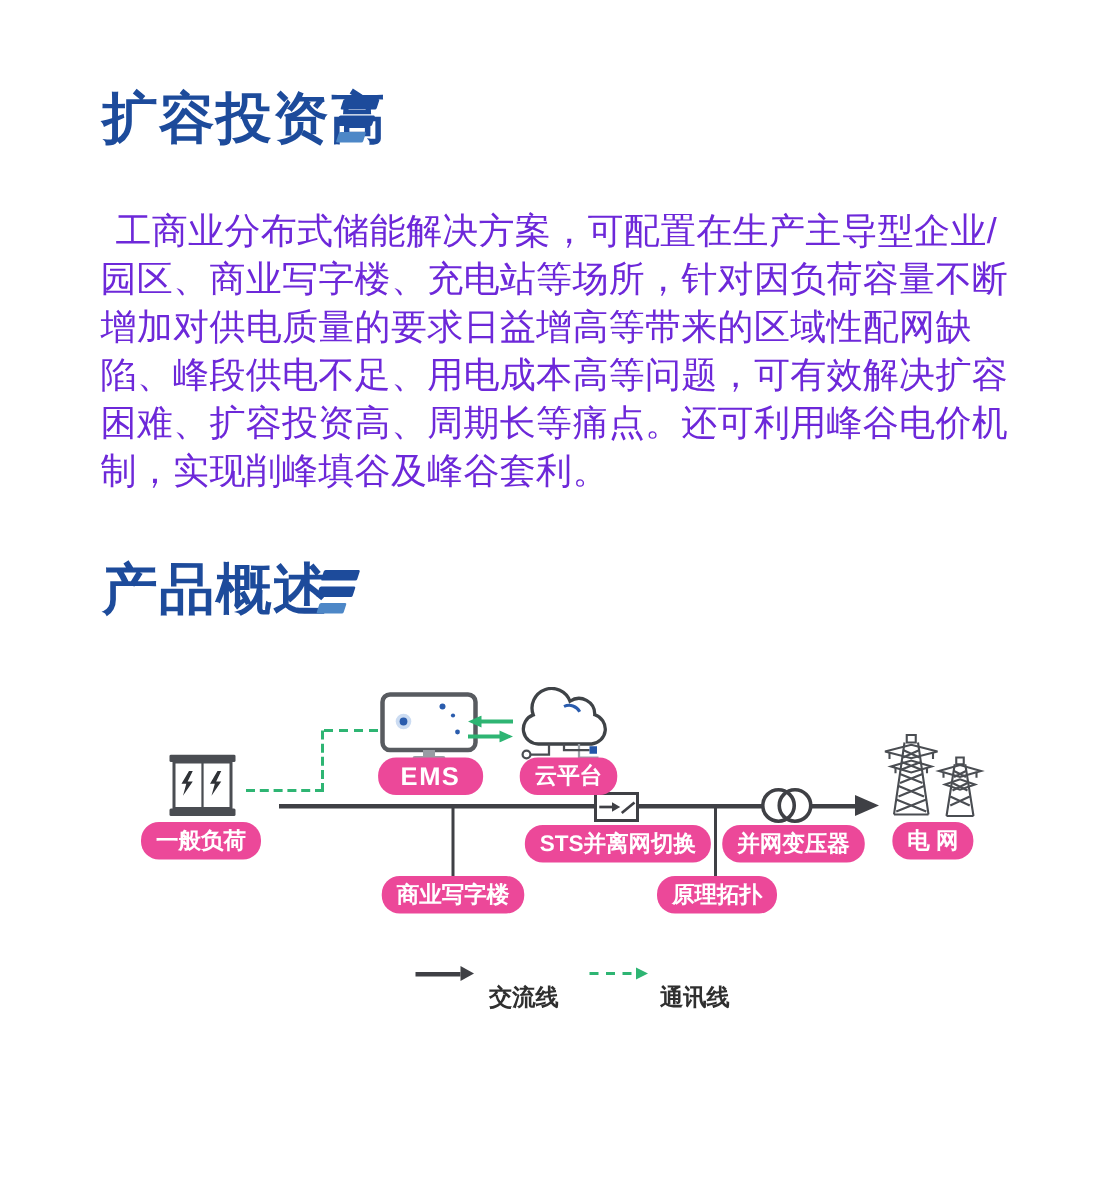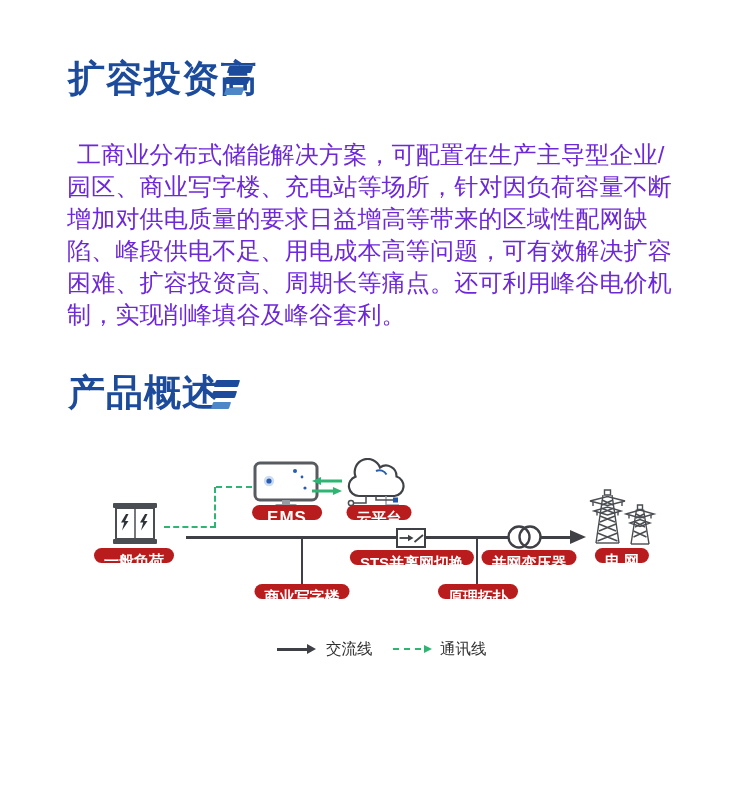--- a/index.html
+++ b/index.html
@@ -28,27 +28,27 @@
   .acline{position:absolute;background:#3f4045;}
   .dash-h{position:absolute;border-top:2px dashed #2eb573;}
   .dash-v{position:absolute;border-left:2px dashed #2eb573;}
   .arrow-right{
     position:absolute;width:0;height:0;
     border-top:7.5px solid transparent;border-bottom:7.5px solid transparent;
     border-left:16px solid #3f4045;
   }
   .pill{
     position:absolute;transform:translateX(-50%);
-    background:#b91c1c;color:#ffffff;font-weight:bold;font-size:15px;
-    height:15px;line-height:25px;padding:0 10px;border-radius:12px;
+    background:#ec4899;color:#ffffff;font-weight:bold;font-size:15px;
+    height:25px;line-height:25px;padding:0 10px;border-radius:12px;
     white-space:nowrap;text-align:center;
   }
   .pill.ems{font-size:17px;padding:0 15px;letter-spacing:1px;}
   
-  .legend-text{position:absolute;font-size:15.5px;font-weight:normal;color:#2f2f2f;white-space:nowrap;}
+  .legend-text{position:absolute;font-size:15.5px;font-weight:bold;color:#2f2f2f;white-space:nowrap;margin-top:16px;}
   .legend-solid-line{position:absolute;width:30px;height:2.5px;background:#3f4045;}
   .legend-solid-head{
     position:absolute;width:0;height:0;
     border-top:5px solid transparent;border-bottom:5px solid transparent;
     border-left:9px solid #3f4045;
   }
   .legend-dash-line{position:absolute;width:28px;border-top:2.5px dashed #2eb573;}
   .legend-dash-head{
     position:absolute;width:0;height:0;
     border-top:4.5px solid transparent;border-bottom:4.5px solid transparent;

